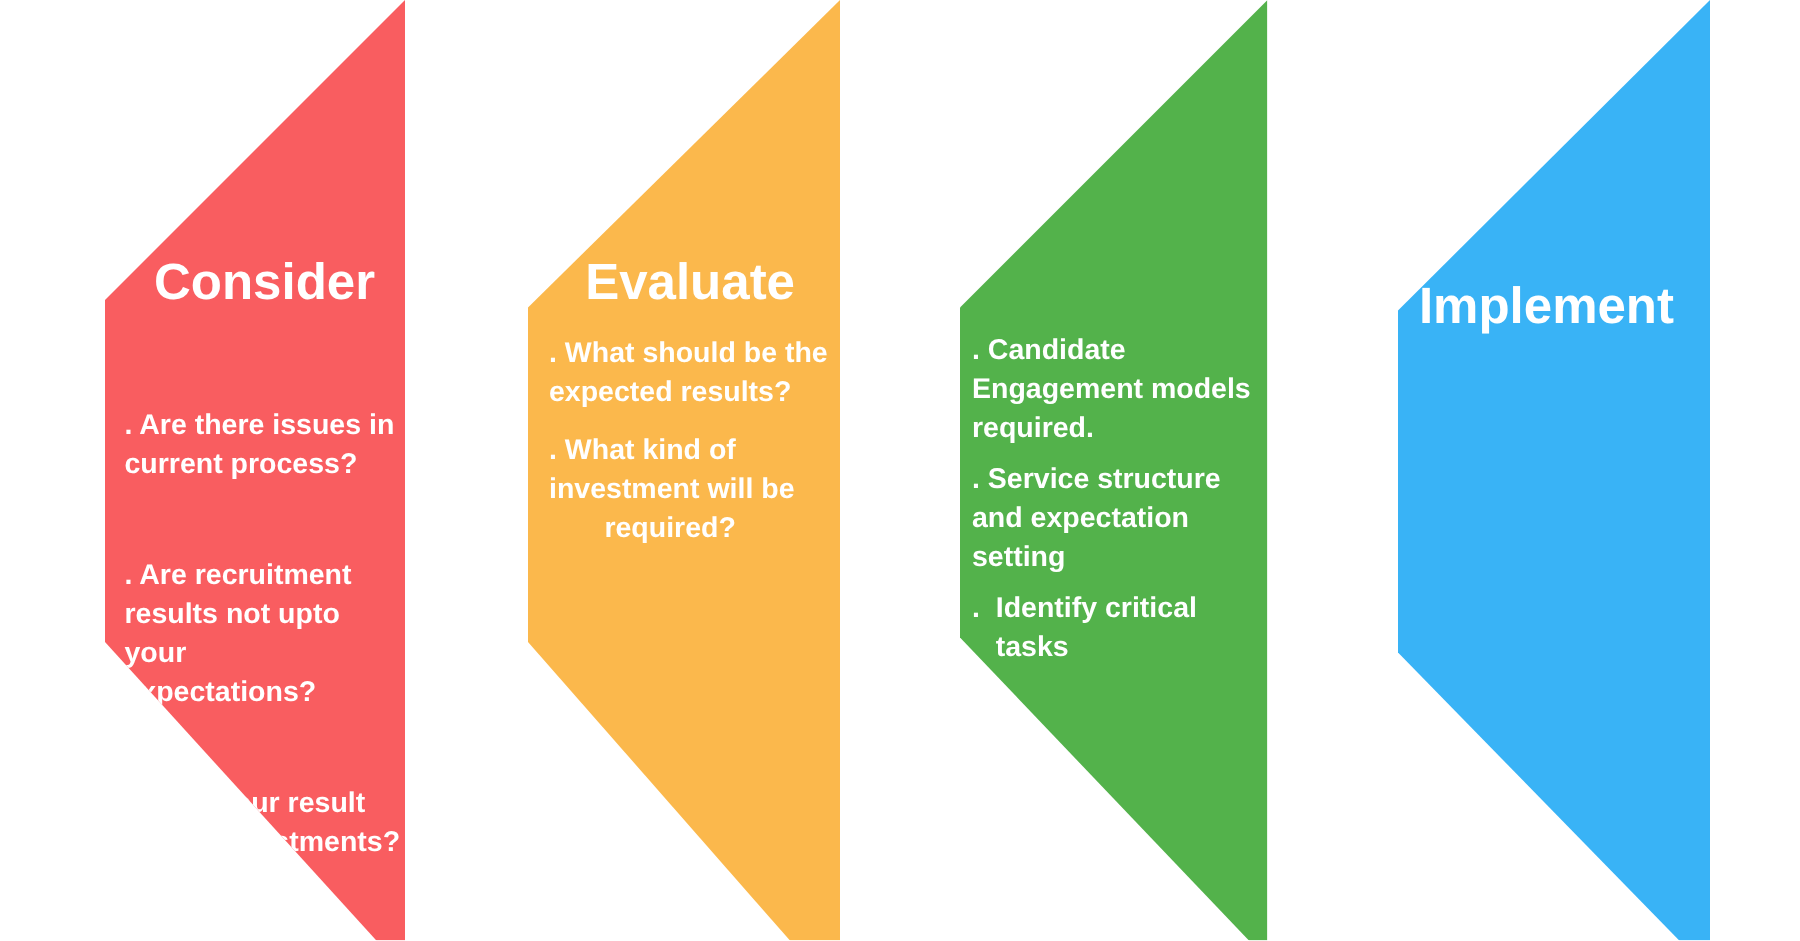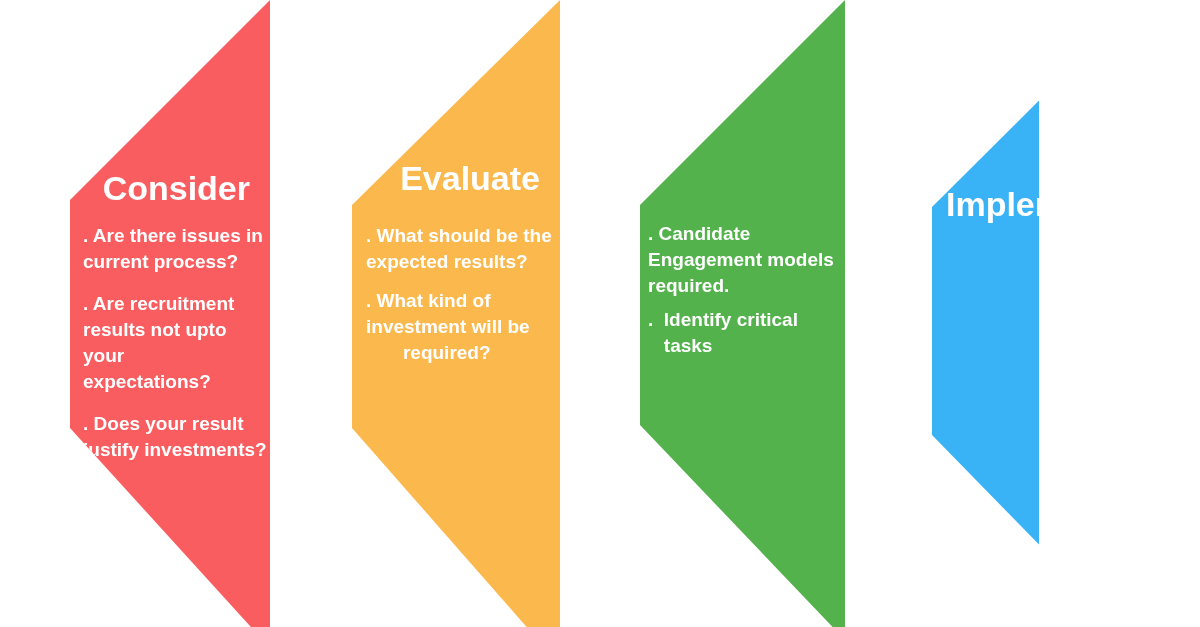--- a/index.html
+++ b/index.html
@@ -2,21 +2,21 @@
 <html><head>
 <meta charset="utf-8">
 <style>
   html, body {
     margin: 0;
     padding: 0;
     background: #ffffff;
   }
   .canvas {
     position: relative;
-    width: 1039px;
+    width: 1200px;
     height: 627px;
     background: #ffffff;
     overflow: hidden;
     font-family: "Liberation Sans", sans-serif;
   }
   .panel {
     position: absolute;
     top: 0;
     height: 627px;
     color: #ffffff;
@@ -31,41 +31,41 @@
     position: absolute;
     left: 0;
     right: 0;
     text-align: right;
     font-size: 34px;
     font-weight: bold;
     line-height: 1.05;
     white-space: nowrap;
   }
   .p0 .stage-title { top: 171px; padding-right: 20px; }
-  .p1 .stage-title { top: 161px; padding-right: 20px; }
+  .p1 .stage-title { top: 171px; padding-right: 30px; }
   .p2 .stage-title { top: 183px; padding-right: 17px; }
   .p3 .stage-title { top: 187px; padding-right: 24px;  }
 
   .stage-body {
     position: absolute;
     top: 223px;
     font-size: 19px;
     font-weight: bold;
     line-height: 26px;
   }
   .p0 .stage-body { left: 13px; top: 223px; }
   .p1 .stage-body { left: 14px; top: 223px; }
   .p2 .stage-body { left: 8px;  top: 221px; }
   .p3 .stage-body { left: 15px; top: 221px; }
 
   .bullet {
     white-space: pre-line;
     margin: 0;
   }
-  .p0 .bullet { margin-bottom: 16px; }
+  .p0 .bullet { margin-bottom: 16px; margin-top: 48px; }
   .p1 .bullet { margin-bottom: 13px; }
   .p2 .bullet { margin-bottom: 8px;  }
   .p3 .bullet { margin-bottom: 26px; }
   .p1 .bullet:nth-child(3) { margin-left: -8px; }
 </style>
 </head>
 <body>
 
 <div class="canvas">
 
@@ -91,20 +91,23 @@
 investment will be
 &nbsp;&nbsp;&nbsp;&nbsp;&nbsp;&nbsp;&nbsp;required?</p>
     </div>
   </div>
 
   <div class="panel p2" style="background: rgb(83, 178, 75);">
     <div class="stage-body">
       <p class="bullet">. Candidate
 Engagement models
 required.</p>
+      <p class="bullet">. Service structure
+and expectation
+setting</p>
       <p class="bullet">.&nbsp; Identify critical
 &nbsp;&nbsp;&nbsp;tasks</p>
     </div>
   </div>
 
   <div class="panel p3" style="background: rgb(57, 179, 246);">
     <div class="stage-title">Implement</div>
   </div>
 
 </div>

